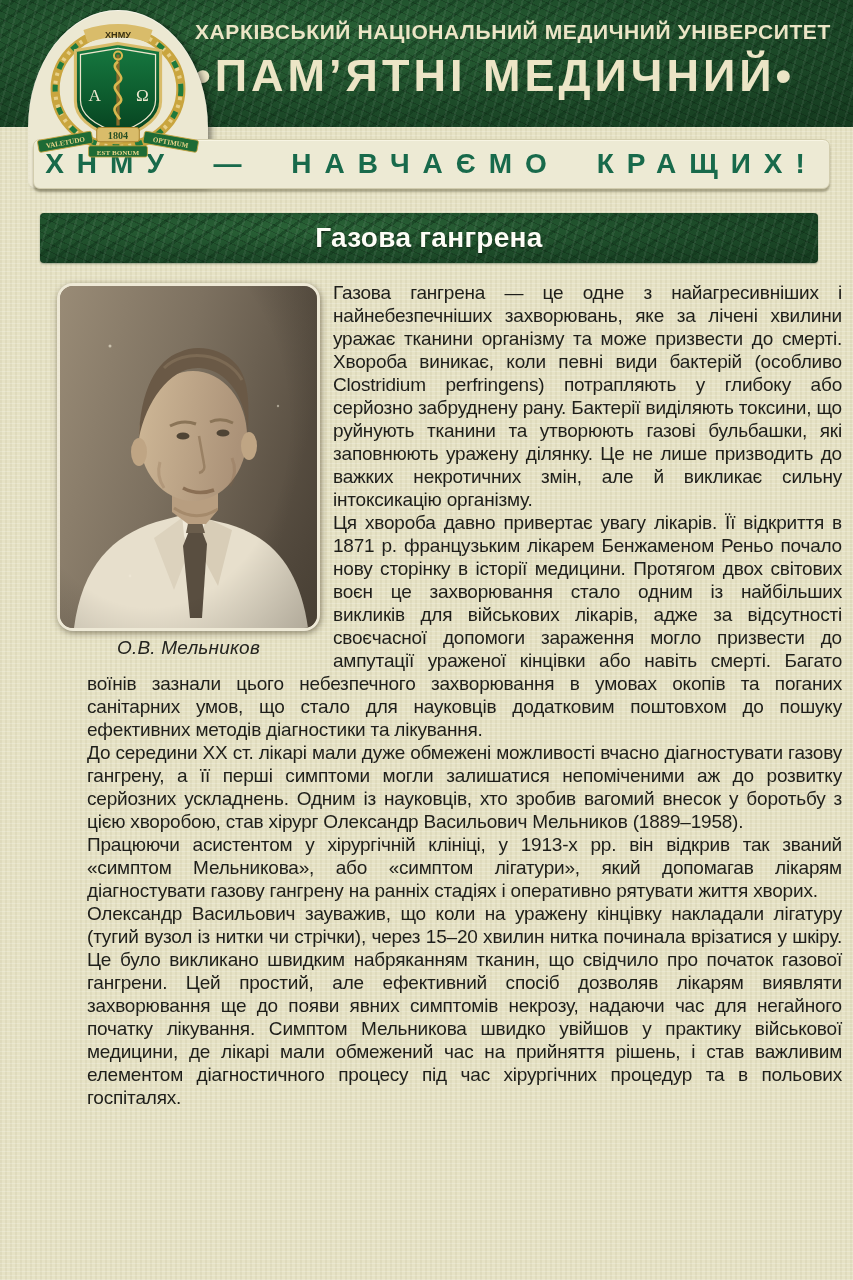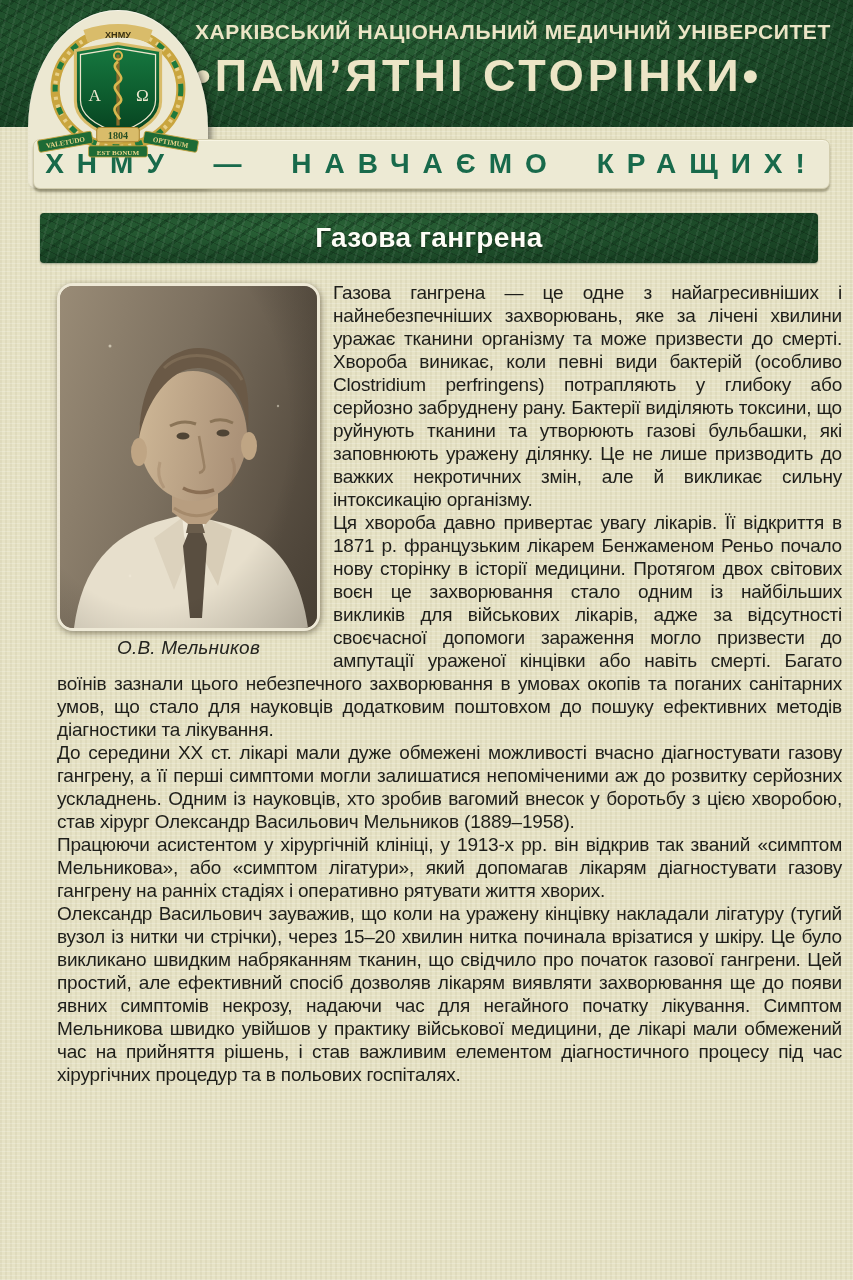--- a/index.html
+++ b/index.html
@@ -30,36 +30,36 @@
     background:#edead4;border:1px solid #d2cdae;border-radius:7px;
     box-shadow:0 3px 2px rgba(96,90,60,.45), inset 0 1px 0 #f8f5e4;}
   .slogan-text{line-height:48px;text-align:center;font-size:28px;font-weight:bold;color:#186a4b;
     letter-spacing:13px;word-spacing:16px;white-space:nowrap;}
   .title-bar{position:absolute;left:40px;top:213px;width:778px;height:50px;border-radius:4px;z-index:4;
     box-shadow:0 1px 2px rgba(40,60,40,.4);}
   .title-text{line-height:50px;text-align:center;color:#fdfdf6;font-size:28px;font-weight:bold;
     text-shadow:0 1px 2px rgba(0,0,0,.55);letter-spacing:.3px;}
   .article{position:absolute;left:57px;top:281px;width:785px;z-index:2;
     color:#1e1e1a;font-size:19px;line-height:23px;text-align:justify;letter-spacing:-0.2px;}
-  .article p{margin:0;}
+  .article p{margin:0;padding-left:30px;}
   .photo-float{float:left;width:263px;margin:2px 13px 10px 0;font-style:italic;}
   .photo-frame{width:257px;height:342px;border:3px solid #eee9d6;border-radius:16px;overflow:hidden;
     box-shadow:1px 2px 6px rgba(50,40,20,.5);background:#7d7160;}
   .photo-frame svg{display:block;}
   .photo-caption{margin-top:5px;text-align:center;font-size:19px;letter-spacing:.2px;color:#24241f;}
 </style>
 </head>
 <body>
 
 <div class="page">
 
   <div class="header leather">
     <div class="header-text">
       <div class="univ-line">ХАРКІВСЬКИЙ НАЦІОНАЛЬНИЙ МЕДИЧНИЙ УНІВЕРСИТЕТ</div>
-      <div class="series-line">•ПАМ’ЯТНІ СТОРІНКИ•</div>
+      <div class="series-line">•ПАМ’ЯТНІ МЕДИЧНИЙ•</div>
     </div>
   </div>
 
   <div class="dome"></div>
 
   <svg class="crest" viewBox="0 0 160 140">
     <defs>
       <linearGradient id="shieldg" x1="0" y1="0" x2="0" y2="1">
         <stop offset="0" stop-color="#177a41"></stop>
           <stop offset="0.55" stop-color="#0d5c2e"></stop>

